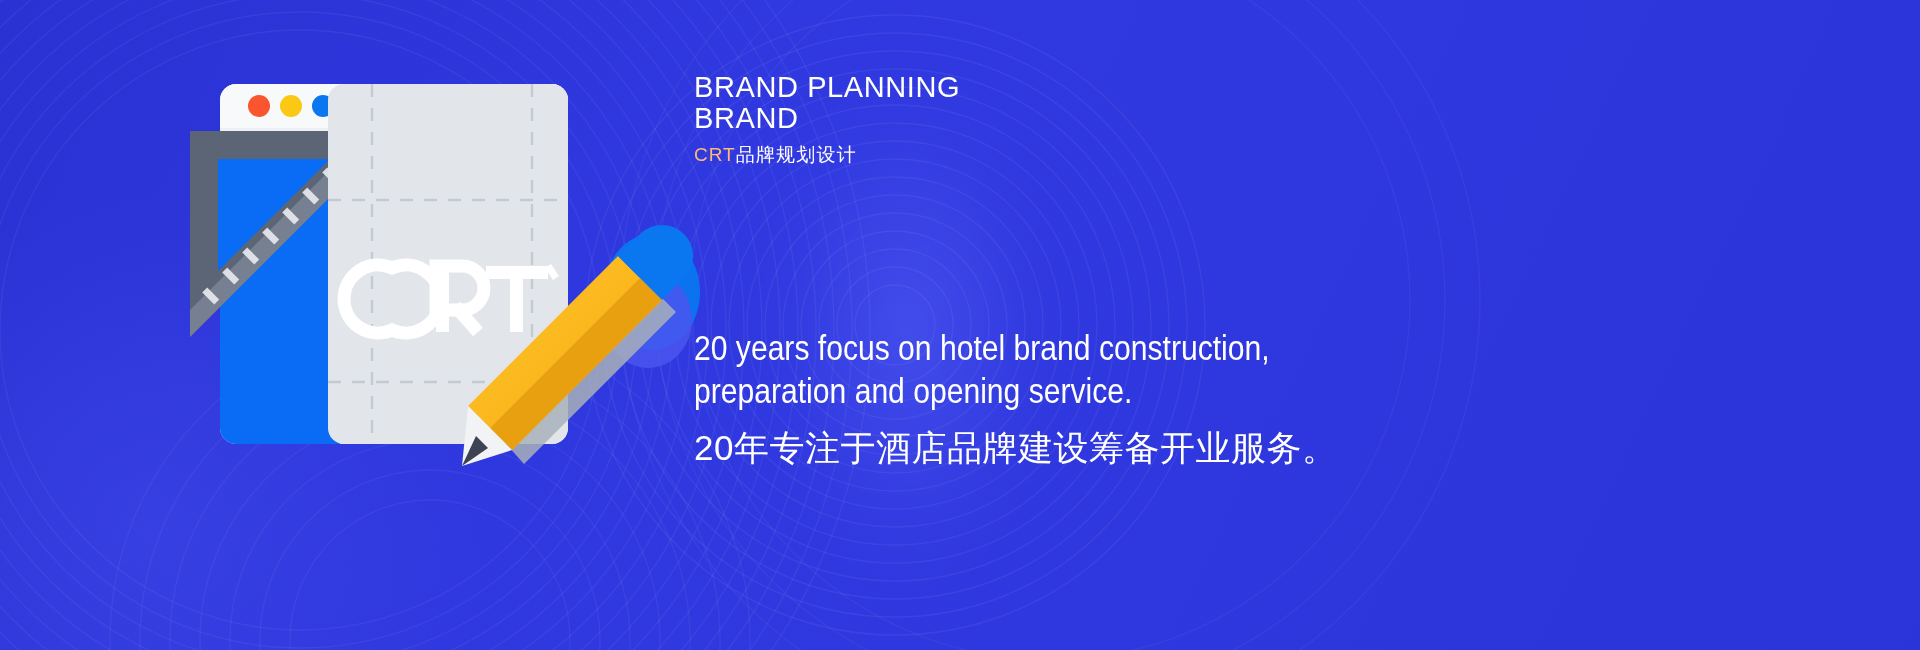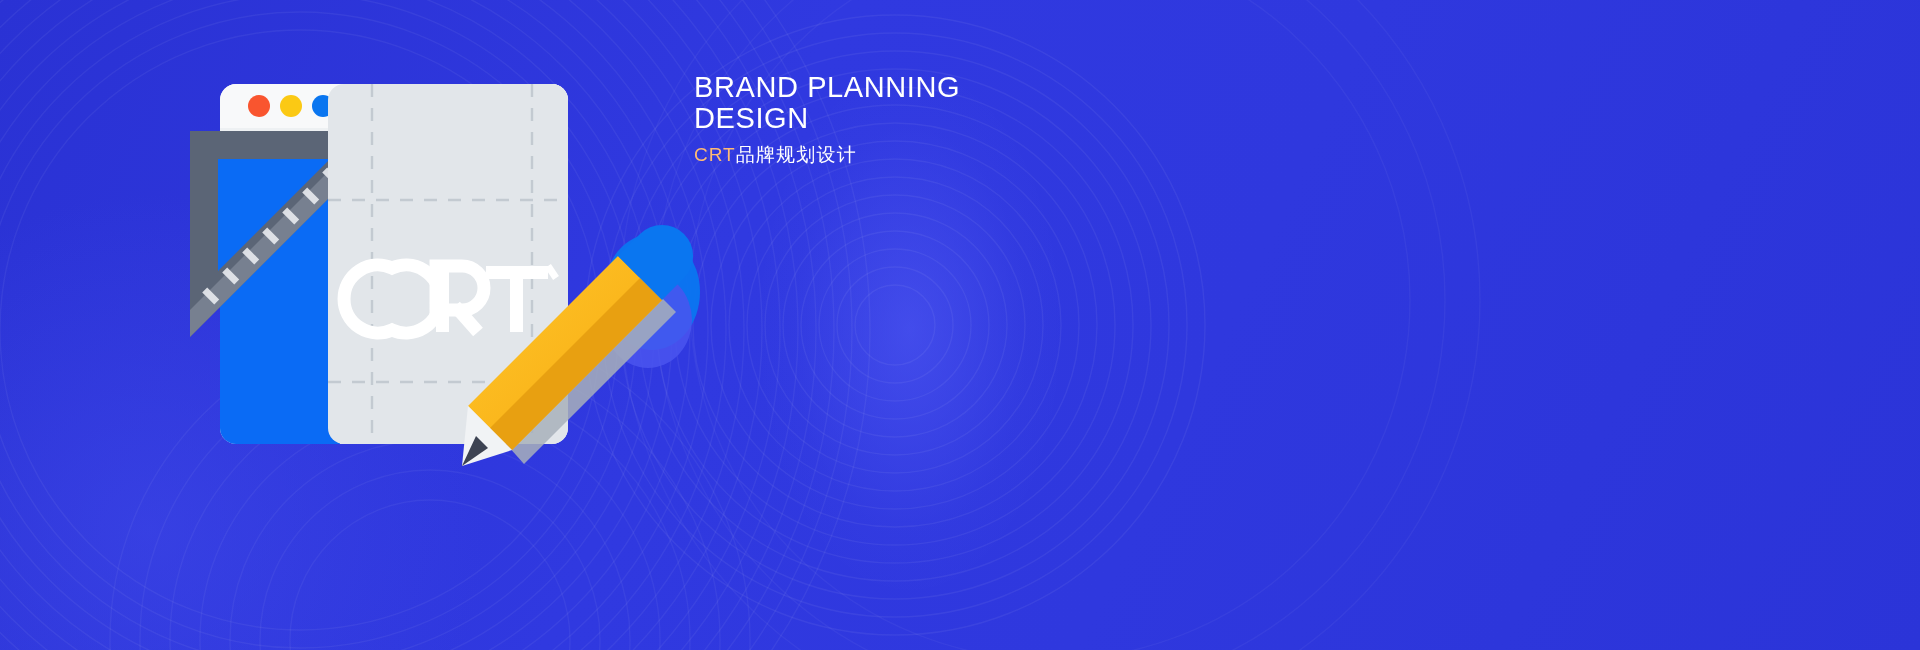--- a/index.html
+++ b/index.html
@@ -279,21 +279,26 @@
       <path d="M468,406 L512,450 L462,466 Z" fill="#f1f3f5"></path>
 
       <path d="M476,436 L488,448 L462,466 Z" fill="#3d4352"></path>
     </g>
   </svg>
 
   <div id="text-col">
 
     <div class="heading-block">
       <div class="heading-line">BRAND PLANNING</div>
-      <div class="heading-line">DESIGN</div>
+      <div class="heading-line">BRAND</div>
       <div class="subheading">
         <span class="crt-mark">CRT</span><span>品牌规划设计</span>
       </div>
     </div>
 
+    <div class="tagline-block">
+      <div class="tagline-en">20 years focus on hotel brand construction,</div>
+      <div class="tagline-en">preparation and opening service.</div>
+      <div class="tagline-zh">20年专注于酒店品牌建设筹备开业服务。</div>
+    </div>
 
   </div>
 </div>
 
 </body></html>

